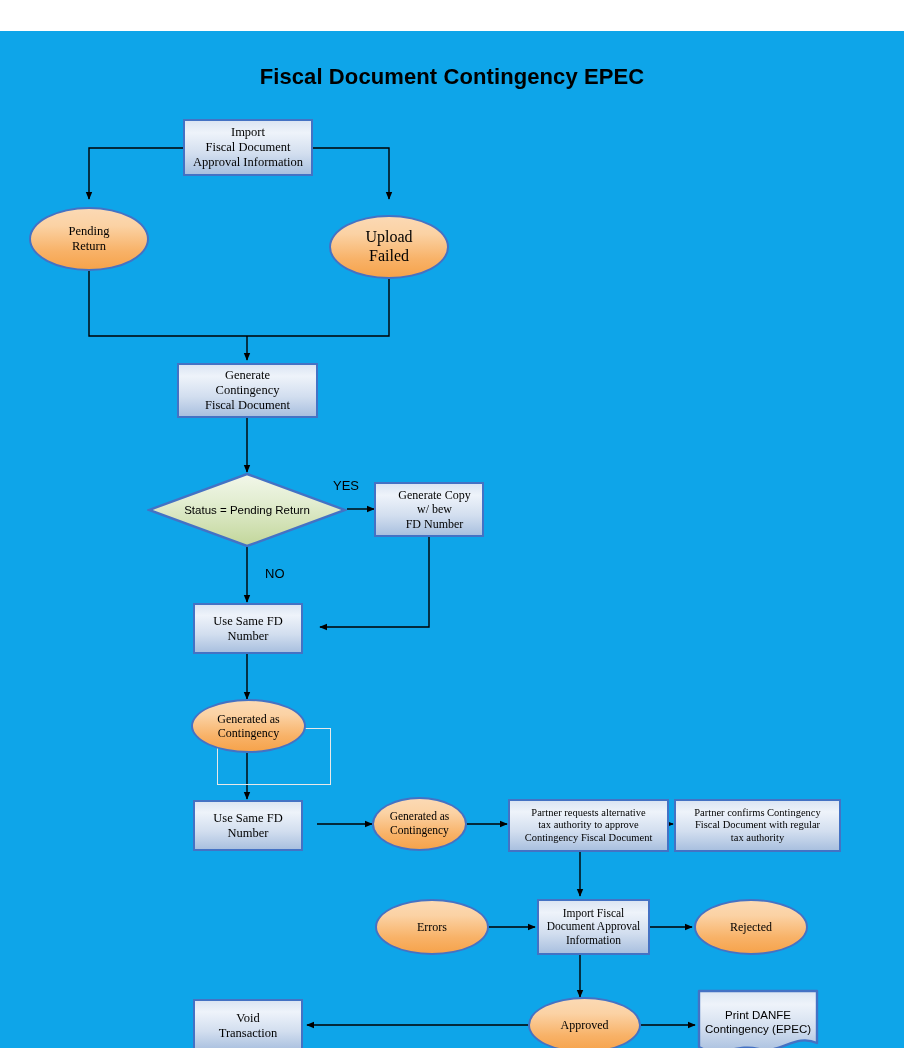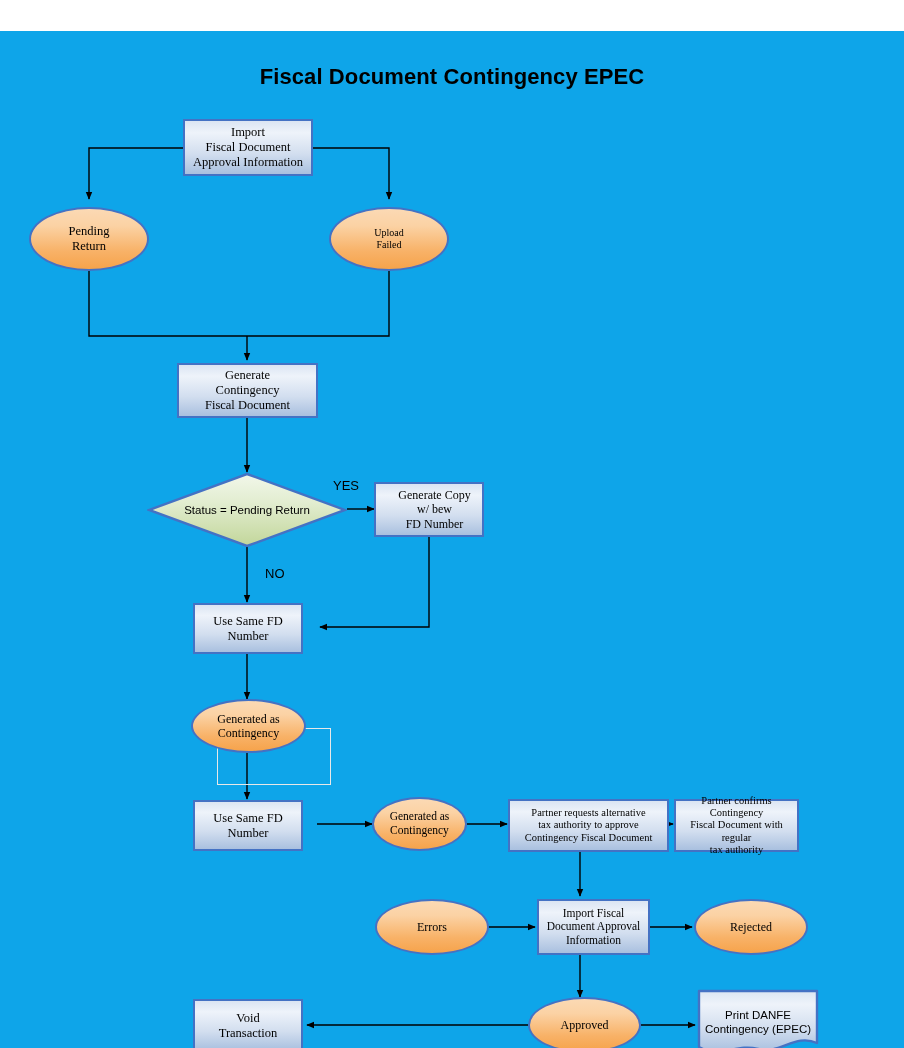--- a/index.html
+++ b/index.html
@@ -188,21 +188,21 @@
     <span class="txt">Import
 Fiscal Document
 Approval Information</span>
   </div>
 
   <div class="node ellipse" style="left:29px;top:176px;width:120px;height:64px;font-size:12.5px;">
     <span class="txt">Pending
 Return</span>
   </div>
 
-  <div class="node ellipse" style="left:329px;top:176px;width:120px;height:64px;font-size:10px;">
+  <div class="node ellipse" style="left:329px;top:184px;width:120px;height:64px;font-size:16px;">
     <span class="txt">Upload
 Failed</span>
   </div>
 
   <div class="node box" style="left:177px;top:332px;width:141px;height:55px;font-size:12.5px;">
     <span class="txt">Generate
 Contingency
 Fiscal Document</span>
   </div>
 
@@ -248,21 +248,21 @@
     <span class="txt">Generated as
 Contingency</span>
   </div>
 
   <div class="node box" style="left:508px;top:768px;width:161px;height:53px;font-size:10.5px;">
     <span class="txt">Partner requests alternative
 tax authority to approve
 Contingency Fiscal Document</span>
   </div>
 
-  <div class="node box" style="left:674px;top:768px;width:125px;height:53px;font-size:10.5px;">
+  <div class="node box" style="left:674px;top:768px;width:167px;height:53px;font-size:10.5px;">
     <span class="txt">Partner confirms Contingency
 Fiscal Document with regular
 tax authority</span>
   </div>
 
   <div class="node ellipse" style="left:375px;top:868px;width:114px;height:56px;font-size:12px;">
     <span class="txt">Errors</span>
   </div>
 
   <div class="node box" style="left:537px;top:868px;width:113px;height:56px;font-size:11.5px;justify-content:center;">

